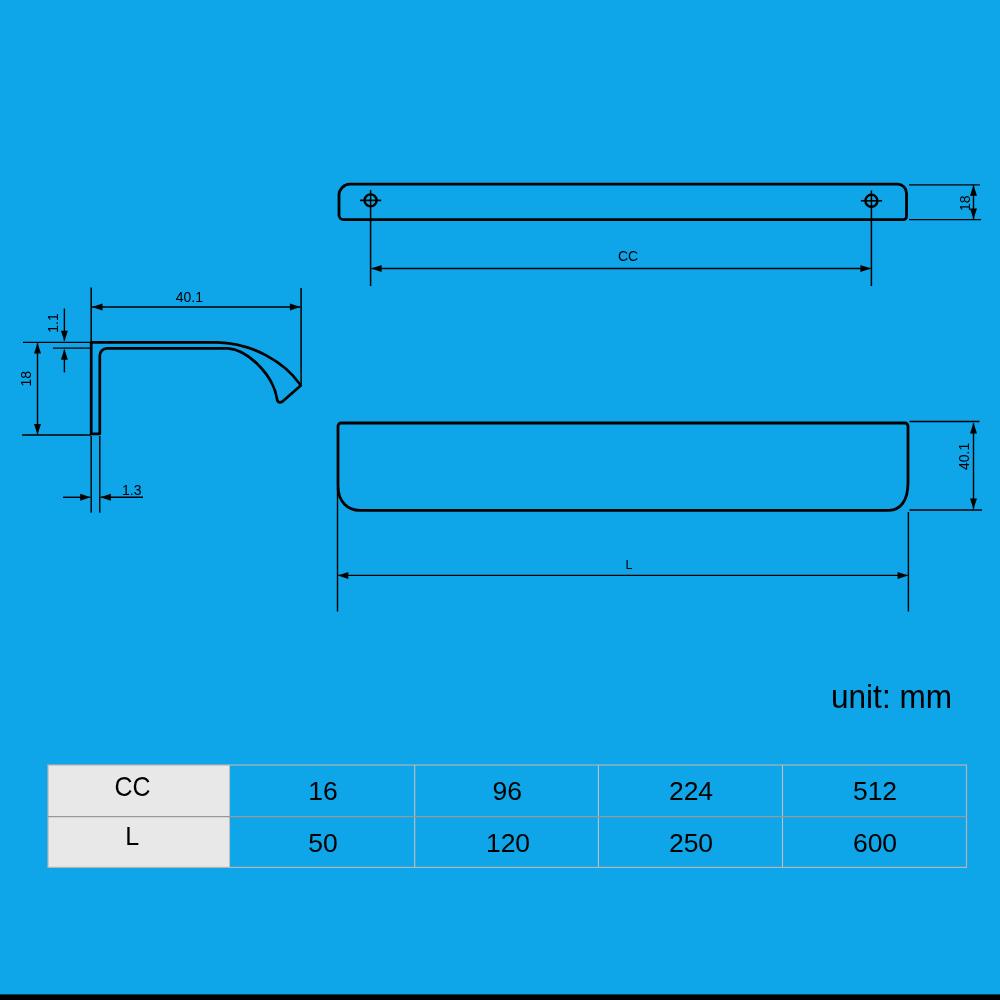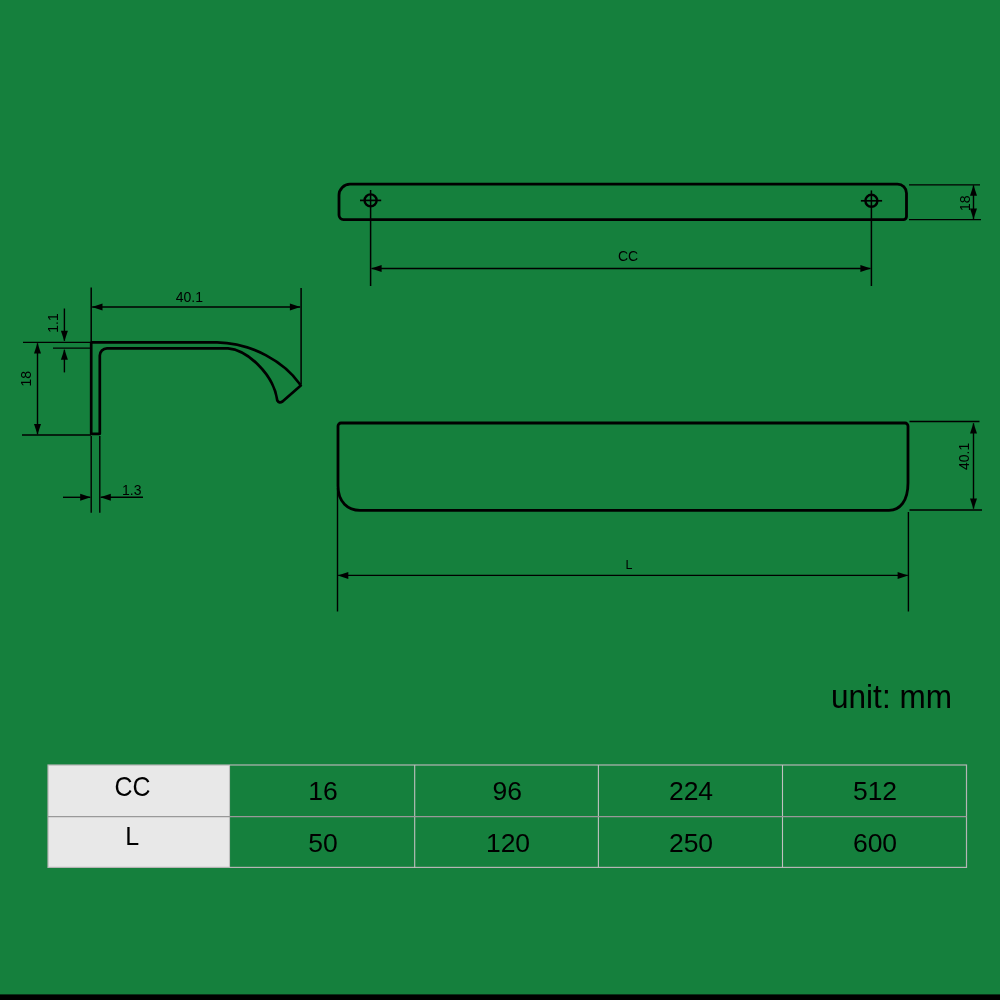--- a/index.html
+++ b/index.html
@@ -1,16 +1,16 @@
 <!DOCTYPE html>
 <html><head>
 <meta charset="utf-8">
 <style>
   html,body{margin:0;padding:0;background:#fff;}
-  #page{position:relative;width:1000px;height:1000px;background:#15803d;overflow:hidden;transform:translateZ(0);
+  #page{position:relative;width:1000px;height:1000px;background:#0ea5e9;overflow:hidden;transform:translateZ(0);
         font-family:"Liberation Sans", sans-serif;}
 </style>
 </head>
 <body>
 <div id="page">
 <svg style="transform:translateZ(0)" width="1000" height="1000" viewBox="0 0 1000 1000" font-family="Liberation Sans, sans-serif" fill="none">
 
   <path d="M 350 184.2 H 897.5 A 9 9 0 0 1 906.5 193.2 V 216.6 A 3 3 0 0 1 903.5 219.6 H 343.5
            A 4.5 4.5 0 0 1 339 215.1 V 195.2 A 11 11 0 0 1 350 184.2 Z" stroke="#000" stroke-width="2.8"></path>
 

